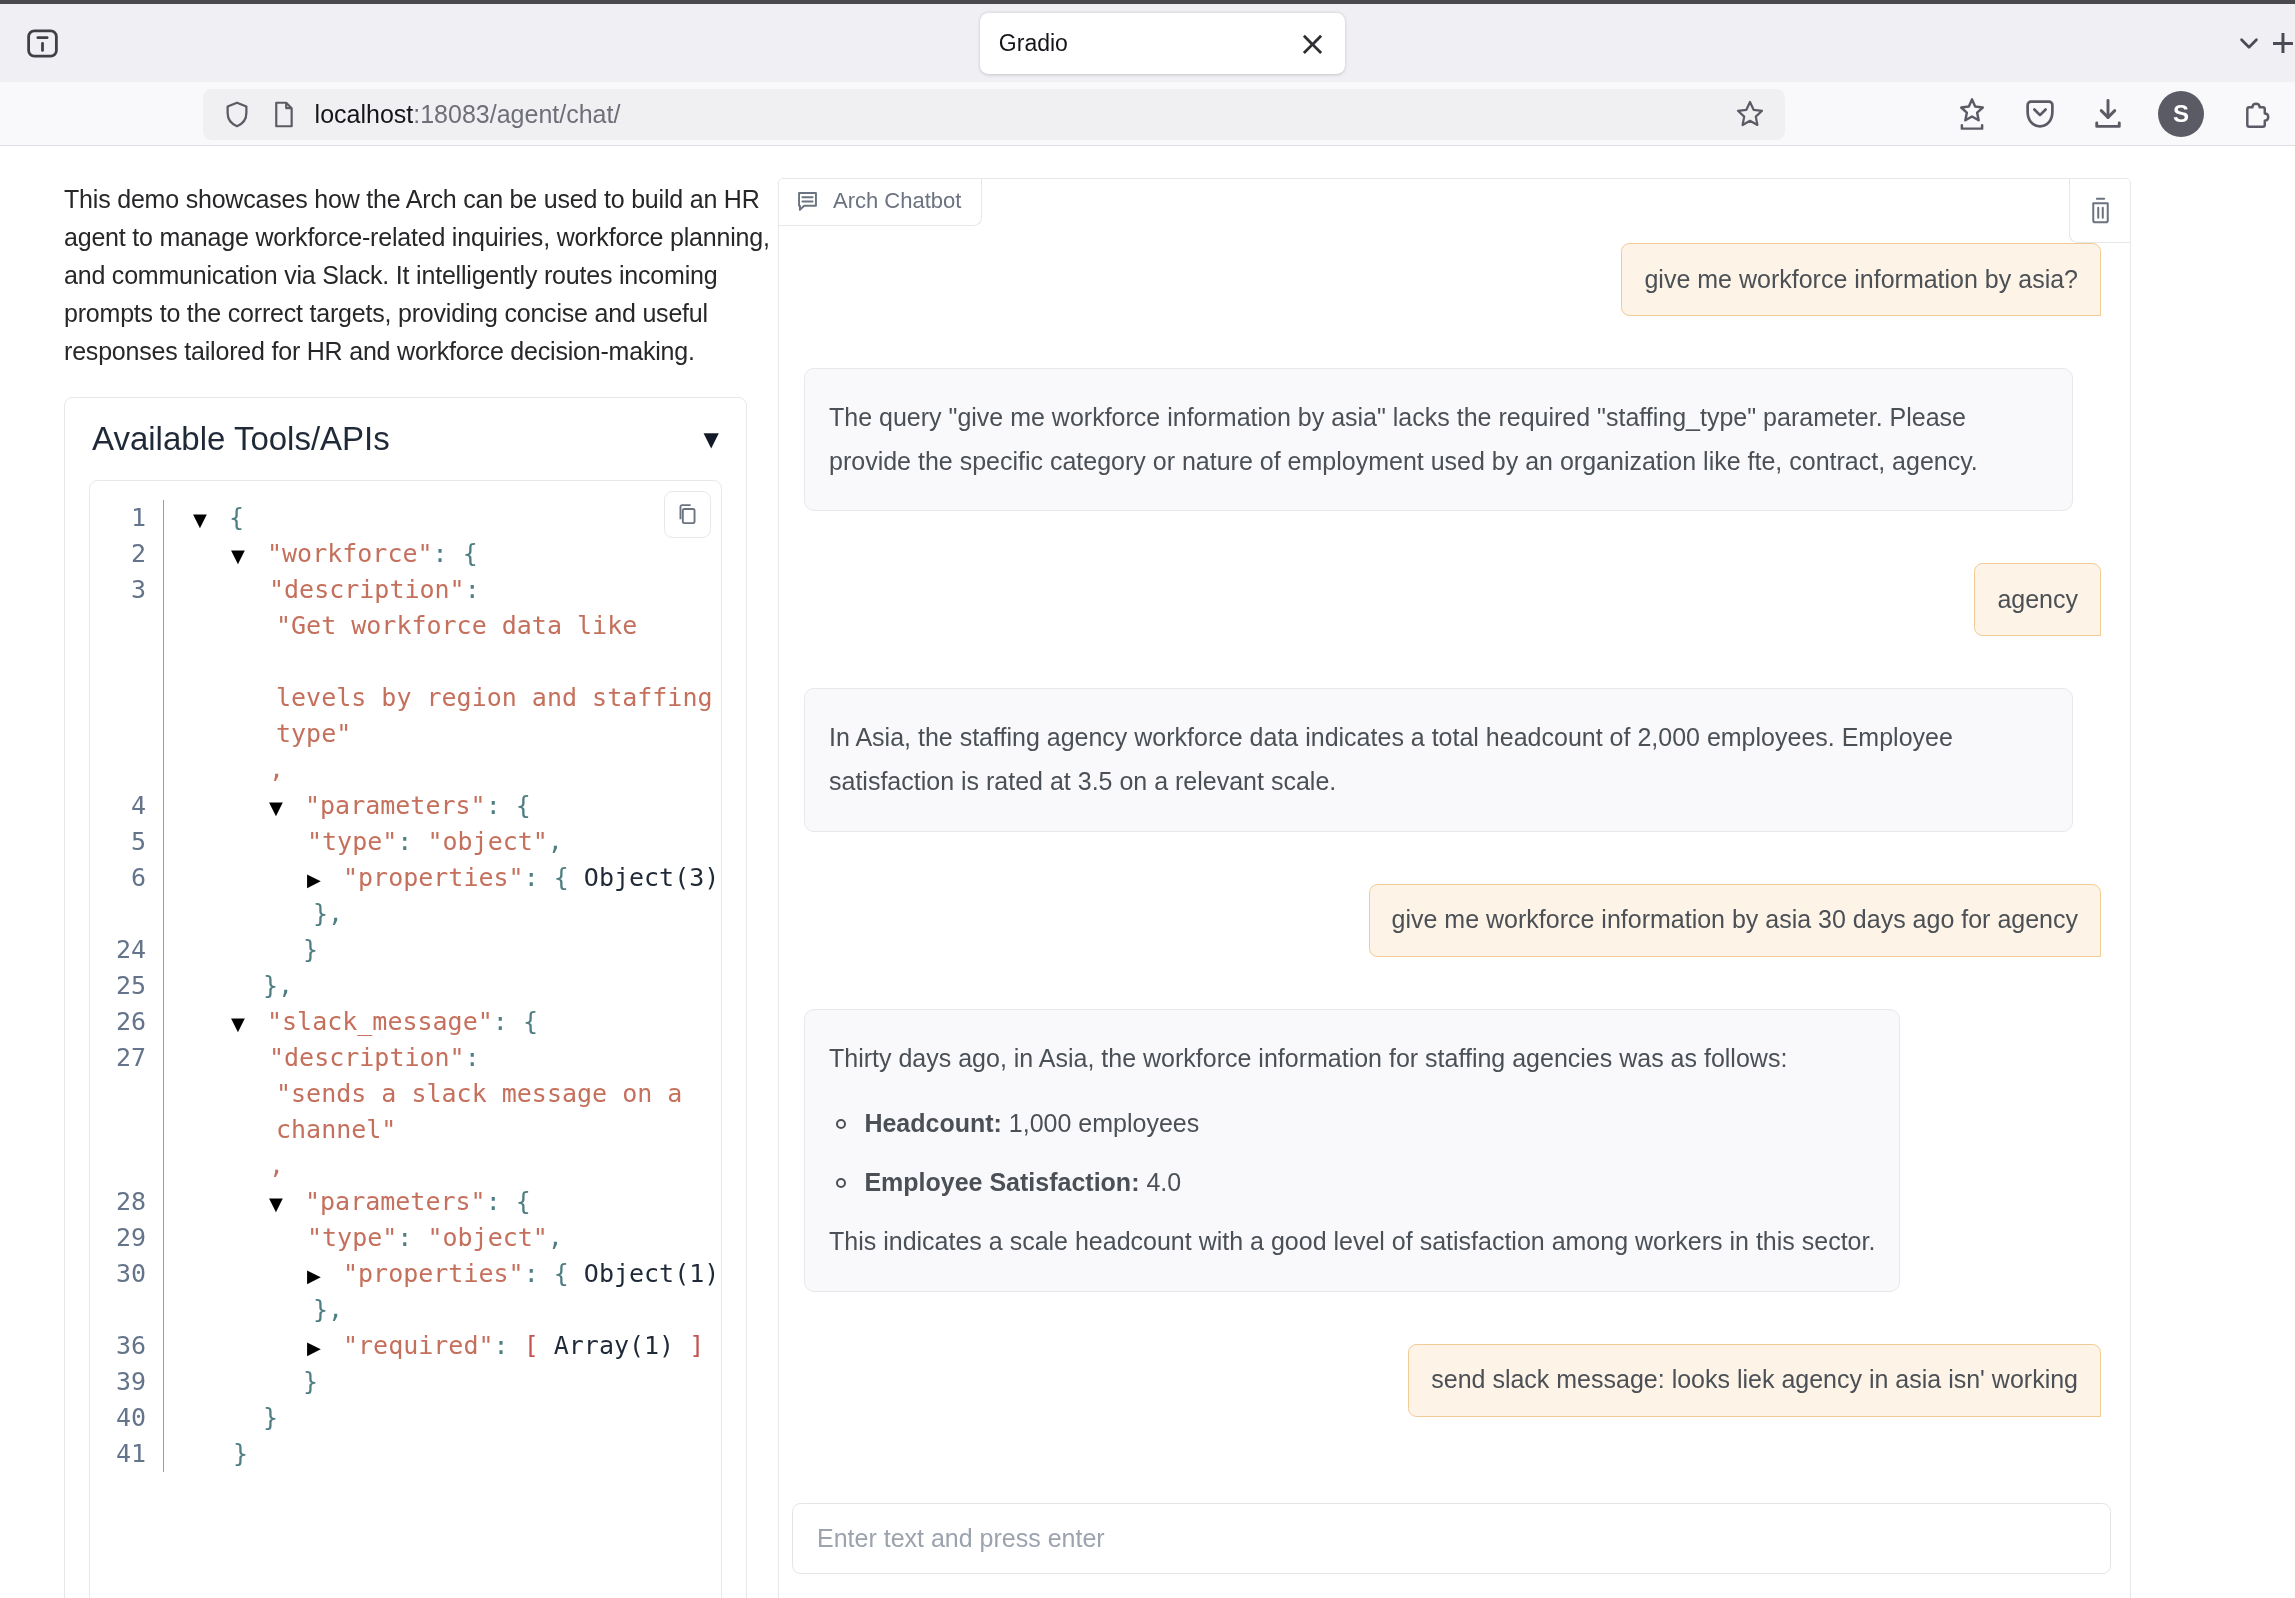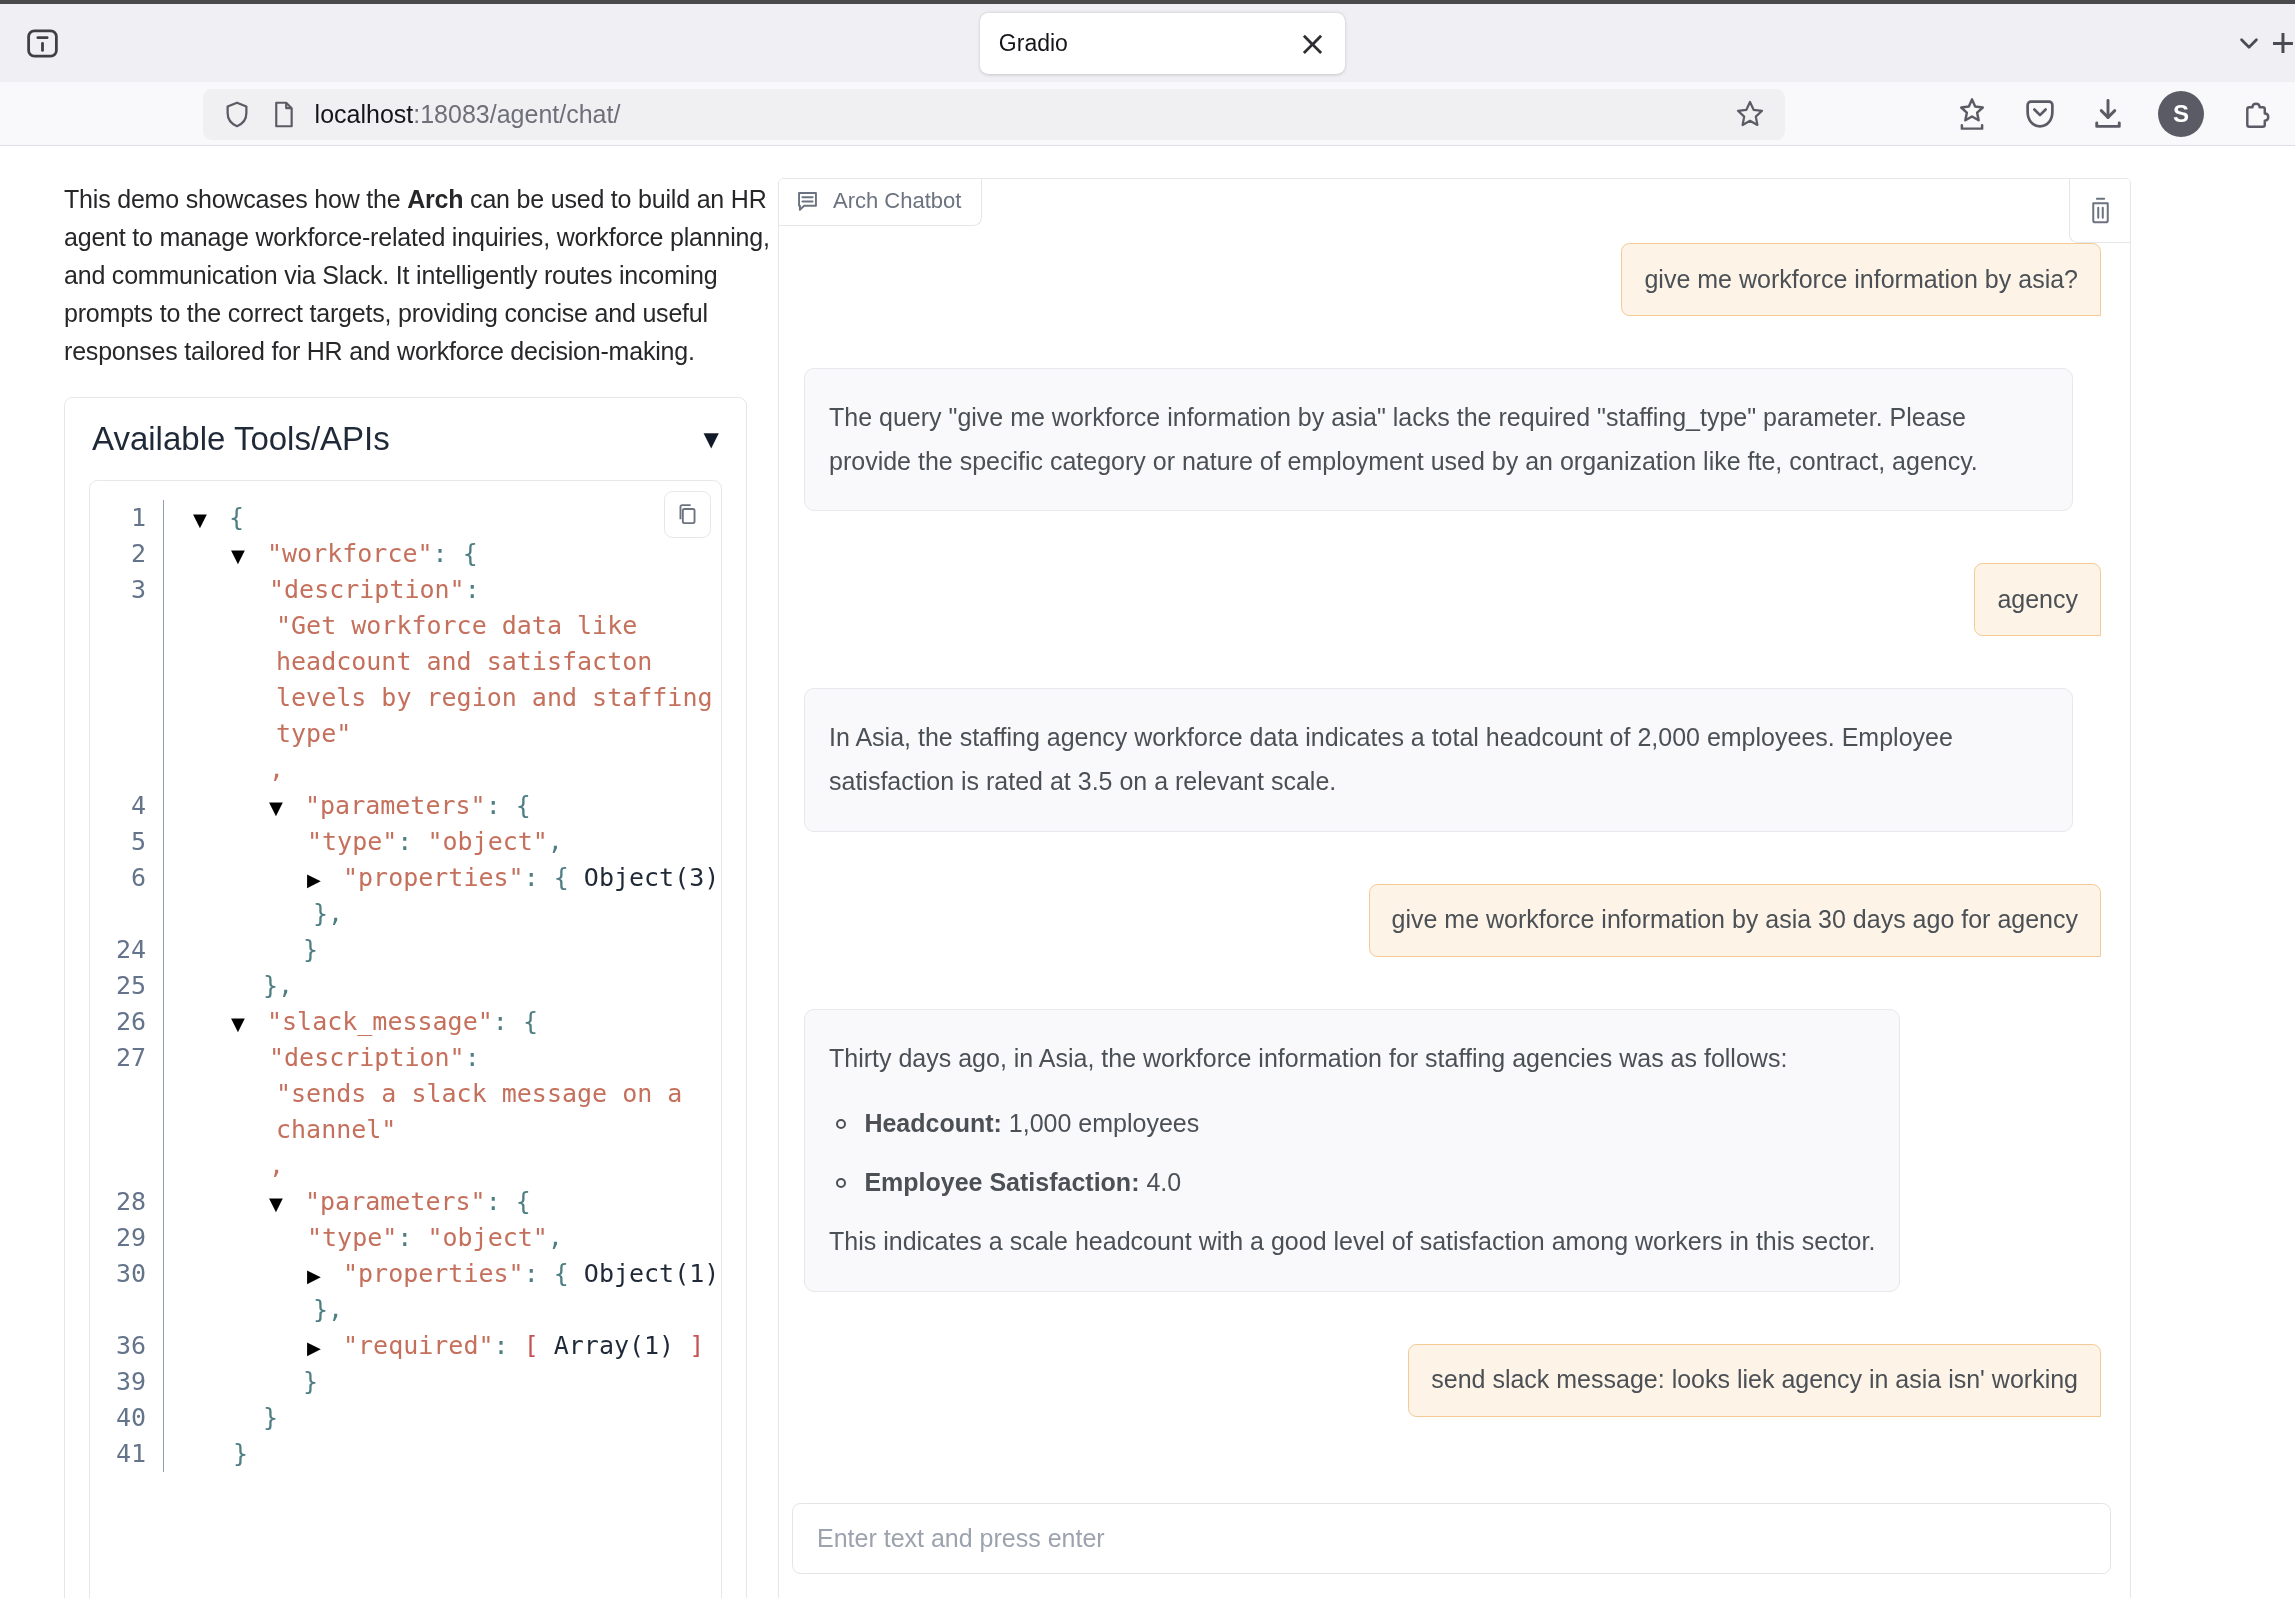--- a/index.html
+++ b/index.html
@@ -22,21 +22,21 @@
   .url-text { font-size:25px; color:#15141a; }
   .url-path { color:#6f6f7a; }
   .url-star { margin-left:auto; display:flex; }
   .tb-icons { position:absolute; right:22px; top:6.8px; height:51px; display:flex; align-items:center; gap:32px; }
   .avatar { width:46px; height:46px; border-radius:50%; background:#5b5b66; color:#fff; font-size:24px; font-weight:bold; display:flex; align-items:center; justify-content:center; }
 
   
   .page { position:absolute; top:146px; left:0; right:0; bottom:0; background:#fff; overflow:hidden; }
 
   .intro { position:absolute; left:64px; top:30px; width:707px; font-size:25px; line-height:1.52; color:#27272a; letter-spacing:-0.2px; }
-  .intro b { font-weight:bold;text-align:right; }
+  .intro b { font-weight:normal;text-align:right; }
 
   .accordion { position:absolute; left:64px; top:247px; width:683px; height:1269px; border:1.7px solid #e5e7eb; border-radius:8.5px; background:#fff; }
   .acc-header { display:flex; align-items:center; justify-content:space-between; padding:22px 27px 18.6px 27px; }
   .acc-title { font-size:33px; color:#1f2937; }
   .acc-arrow { font-family:"DejaVu Sans",sans-serif; font-size:20px; color:#111827; }
 
   .codebox { position:relative; margin:3.4px 24px 0 24px; height:1133px; border:1.7px solid #e5e7eb; border-radius:8.5px; background:#fff; padding-top:18.6px; overflow:hidden; }
   .copy-btn { position:absolute; top:10px; right:10px; width:47px; height:47px; background:#fff; border:1.7px solid #e5e7eb; border-radius:8.5px; display:flex; align-items:center; justify-content:center; }
   .code-row { display:flex; height:36px; line-height:36px; font-family:"DejaVu Sans Mono", monospace; font-size:25px; }
   .ln { flex:none; width:74px; text-align:right; padding-right:17px; color:#64748b; border-right:1.7px solid #90a0b0; }
@@ -174,21 +174,20 @@
             <div class="code-row">
               <div class="ln">3</div>
               <div class="code-content" style="padding-left: 105px;"><span class="tk-k">"description"</span><span class="tk-p">:</span></div>
             </div>
             <div class="code-row">
               <div class="ln"></div>
               <div class="code-content" style="padding-left: 112px;"><span class="tk-s">"Get workforce data like</span></div>
             </div>
             <div class="code-row">
               <div class="ln"></div>
-              <div class="code-content" style="padding-left: 112px;"><span class="tk-s">headcount and satisfacton</span></div>
             </div>
             <div class="code-row">
               <div class="ln"></div>
               <div class="code-content" style="padding-left: 112px;"><span class="tk-s">levels by region and staffing</span></div>
             </div>
             <div class="code-row">
               <div class="ln"></div>
               <div class="code-content" style="padding-left: 112px;"><span class="tk-s">type"</span></div>
             </div>
             <div class="code-row">

